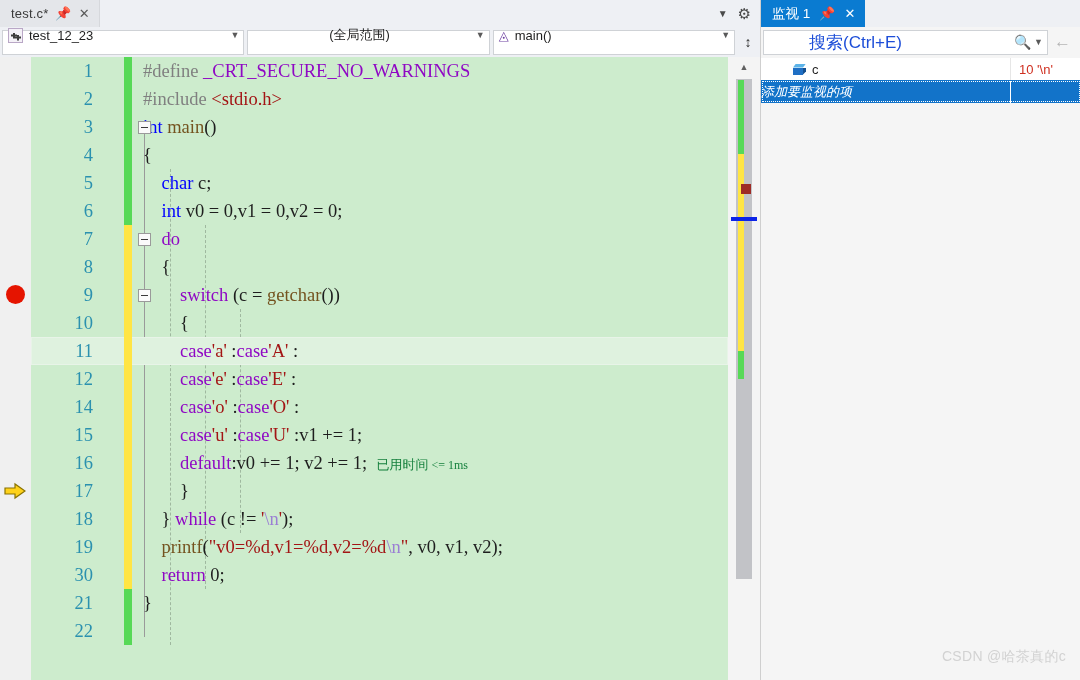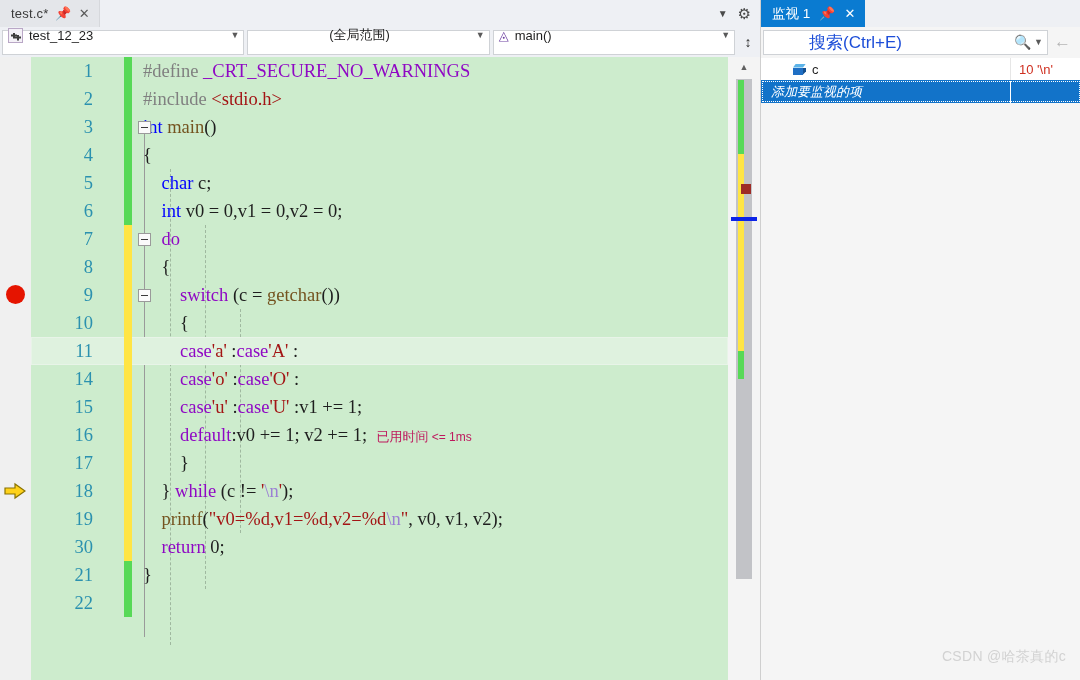--- a/index.html
+++ b/index.html
@@ -128,21 +128,21 @@
 
   
   .k   { color: #0000ff; }   
   .kw  { color: #8f08c4; }   
   .pp  { color: #808080; }   
   .mac { color: #8f08c4; }   
   .str { color: #a31515; }   
   .esc { color: #9b7fd4; }   
   .pl  { color: #1e1e1e; }   
   .fn  { color: #74531f; }
-  .tip { color: #be185d; font-family: Liberation Sans, sans-serif; font-size: 13px; }
+  .tip { color: #15803d; font-family: Liberation Serif, serif; font-size: 13px; }
   .tip .small { font-size: 12px; }
 
   
   .bp-dot {
     position: absolute; left: 6px; width: 19px; height: 19px; border-radius: 50%;
     background: #e51400;
   }
   .cur-arrow {
     position: absolute; left: 4px; width: 22px; height: 18px;
   }
@@ -216,21 +216,21 @@
   }
   .wg-row .cell-value {
     width: 70px; height: 22px; display: flex; align-items: center;
     padding-left: 8px; font-size: 13px; color: #cf2f20;
   }
   .wg-row.addrow {
     background: #1273c9; height: 23px;
     outline: 1px dotted #ffffff; outline-offset: -2px;
   }
   .wg-row.addrow .cell-name {
-    color: #ffffff; font-style: italic; padding-left: 10px;
+    color: #ffffff; font-style: italic; padding-left: 0;
     border-right: 1px solid #ffffff;
   }
   .wg-row.addrow .cell-value { border: none; }
   .boxicon {
     width: 13px; height: 11px; position: relative; flex: none;
   }
   .boxicon .top { position:absolute; left:0; top:0; width:13px; height:4px; background:#5cb3e8;
                   clip-path: polygon(3px 0, 13px 0, 10px 4px, 0 4px); }
   .boxicon .front { position:absolute; left:0; top:4px; width:10px; height:7px; background:#1f6fc4; }
   .boxicon .side { position:absolute; left:10px; top:4px; width:3px; height:7px; background:#14508f;
@@ -302,20 +302,21 @@
             <div class="line"><div class="lnum">2</div><div class="changebar cb-green"></div><div class="codetext"><span class="pp">#include</span> <span class="str">&lt;stdio.h&gt;</span></div></div>
             <div class="line"><div class="lnum">3</div><div class="changebar cb-green"></div><div class="codetext"><span class="k">int</span> <span class="fn">main</span><span class="pl">()</span></div></div>
             <div class="line"><div class="lnum">4</div><div class="changebar cb-green"></div><div class="codetext"><span class="pl">{</span></div></div>
             <div class="line"><div class="lnum">5</div><div class="changebar cb-green"></div><div class="codetext">    <span class="k">char</span> <span class="pl">c;</span></div></div>
             <div class="line"><div class="lnum">6</div><div class="changebar cb-green"></div><div class="codetext">    <span class="k">int</span> <span class="pl">v0 = 0,v1 = 0,v2 = 0;</span></div></div>
             <div class="line"><div class="lnum">7</div><div class="changebar cb-yellow"></div><div class="codetext">    <span class="kw">do</span></div></div>
             <div class="line"><div class="lnum">8</div><div class="changebar cb-yellow"></div><div class="codetext">    <span class="pl">{</span></div></div>
             <div class="line"><div class="lnum">9</div><div class="changebar cb-yellow"></div><div class="codetext">        <span class="kw">switch</span> <span class="pl">(c = </span><span class="fn">getchar</span><span class="pl">())</span></div></div>
             <div class="line"><div class="lnum">10</div><div class="changebar cb-yellow"></div><div class="codetext">        <span class="pl">{</span></div></div>
             <div class="line current"><div class="lnum">11</div><div class="changebar cb-yellow"></div><div class="codetext">        <span class="kw">case</span><span class="str">'a'</span> <span class="pl">:</span><span class="kw">case</span><span class="str">'A'</span> <span class="pl">:</span></div></div>
+            <div class="line"><div class="lnum">12</div><div class="changebar cb-yellow"></div><div class="codetext">        <span class="kw">case</span><span class="str">'e'</span> <span class="pl">:</span><span class="kw">case</span><span class="str">'E'</span> <span class="pl">:</span></div></div>
             <div class="line"><div class="lnum">14</div><div class="changebar cb-yellow"></div><div class="codetext">        <span class="kw">case</span><span class="str">'o'</span> <span class="pl">:</span><span class="kw">case</span><span class="str">'O'</span> <span class="pl">:</span></div></div>
             <div class="line"><div class="lnum">15</div><div class="changebar cb-yellow"></div><div class="codetext">        <span class="kw">case</span><span class="str">'u'</span> <span class="pl">:</span><span class="kw">case</span><span class="str">'U'</span> <span class="pl">:v1 += 1;</span></div></div>
             <div class="line"><div class="lnum">16</div><div class="changebar cb-yellow"></div><div class="codetext">        <span class="kw">default</span><span class="pl">:v0 += 1; v2 += 1;</span>  <span class="tip">已用时间<span class="small"> &lt;= 1ms</span></span></div></div>
             <div class="line"><div class="lnum">17</div><div class="changebar cb-yellow"></div><div class="codetext">        <span class="pl">}</span></div></div>
             <div class="line"><div class="lnum">18</div><div class="changebar cb-yellow"></div><div class="codetext">    <span class="pl">}</span> <span class="kw">while</span> <span class="pl">(c != </span><span class="str">'</span><span class="esc">\n</span><span class="str">'</span><span class="pl">);</span></div></div>
             <div class="line"><div class="lnum">19</div><div class="changebar cb-yellow"></div><div class="codetext">    <span class="fn">printf</span><span class="pl">(</span><span class="str">"v0=%d,v1=%d,v2=%d</span><span class="esc">\n</span><span class="str">"</span><span class="pl">, v0, v1, v2);</span></div></div>
             <div class="line"><div class="lnum">30</div><div class="changebar cb-yellow"></div><div class="codetext">    <span class="kw">return</span> <span class="pl">0;</span></div></div>
             <div class="line"><div class="lnum">21</div><div class="changebar cb-green"></div><div class="codetext"><span class="pl">}</span></div></div>
             <div class="line"><div class="lnum">22</div><div class="changebar cb-green"></div><div class="codetext"></div></div>
           </div>

